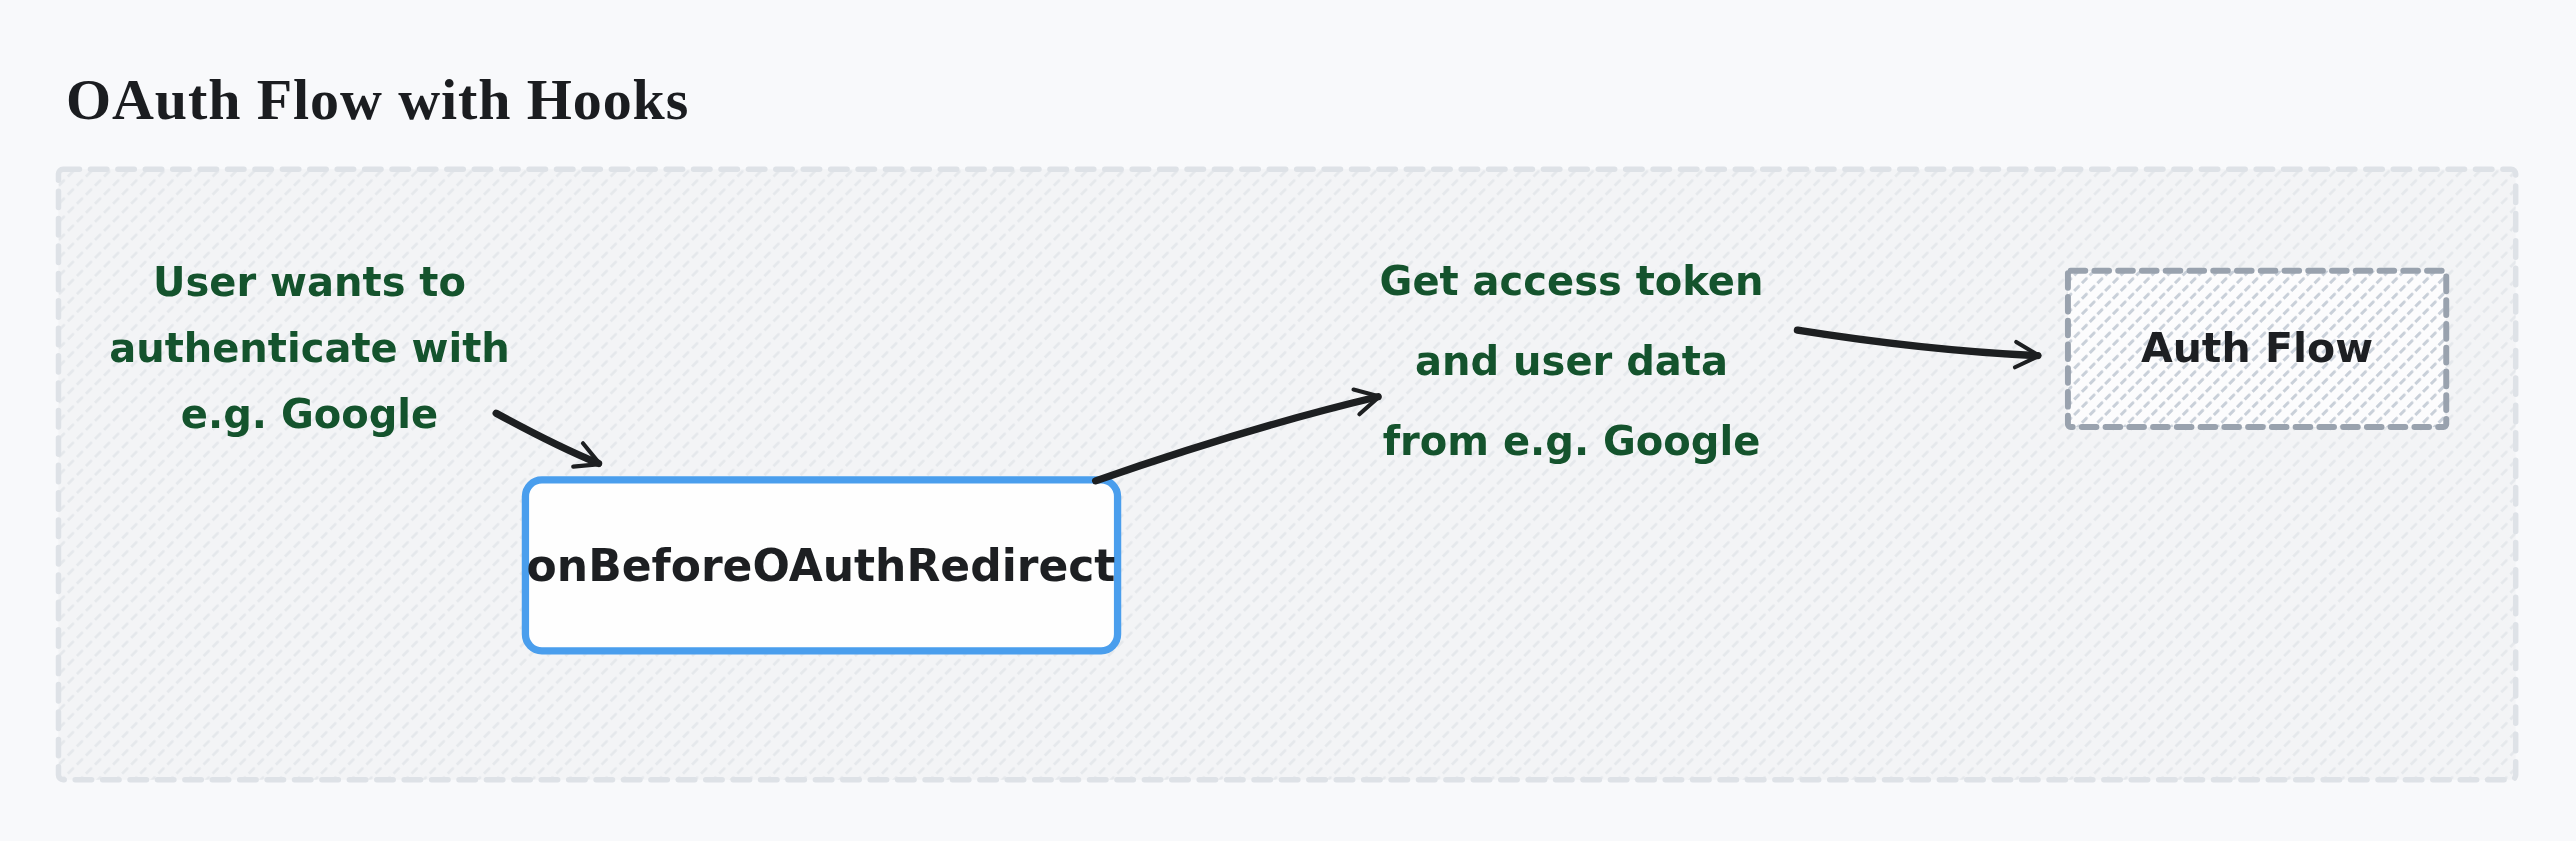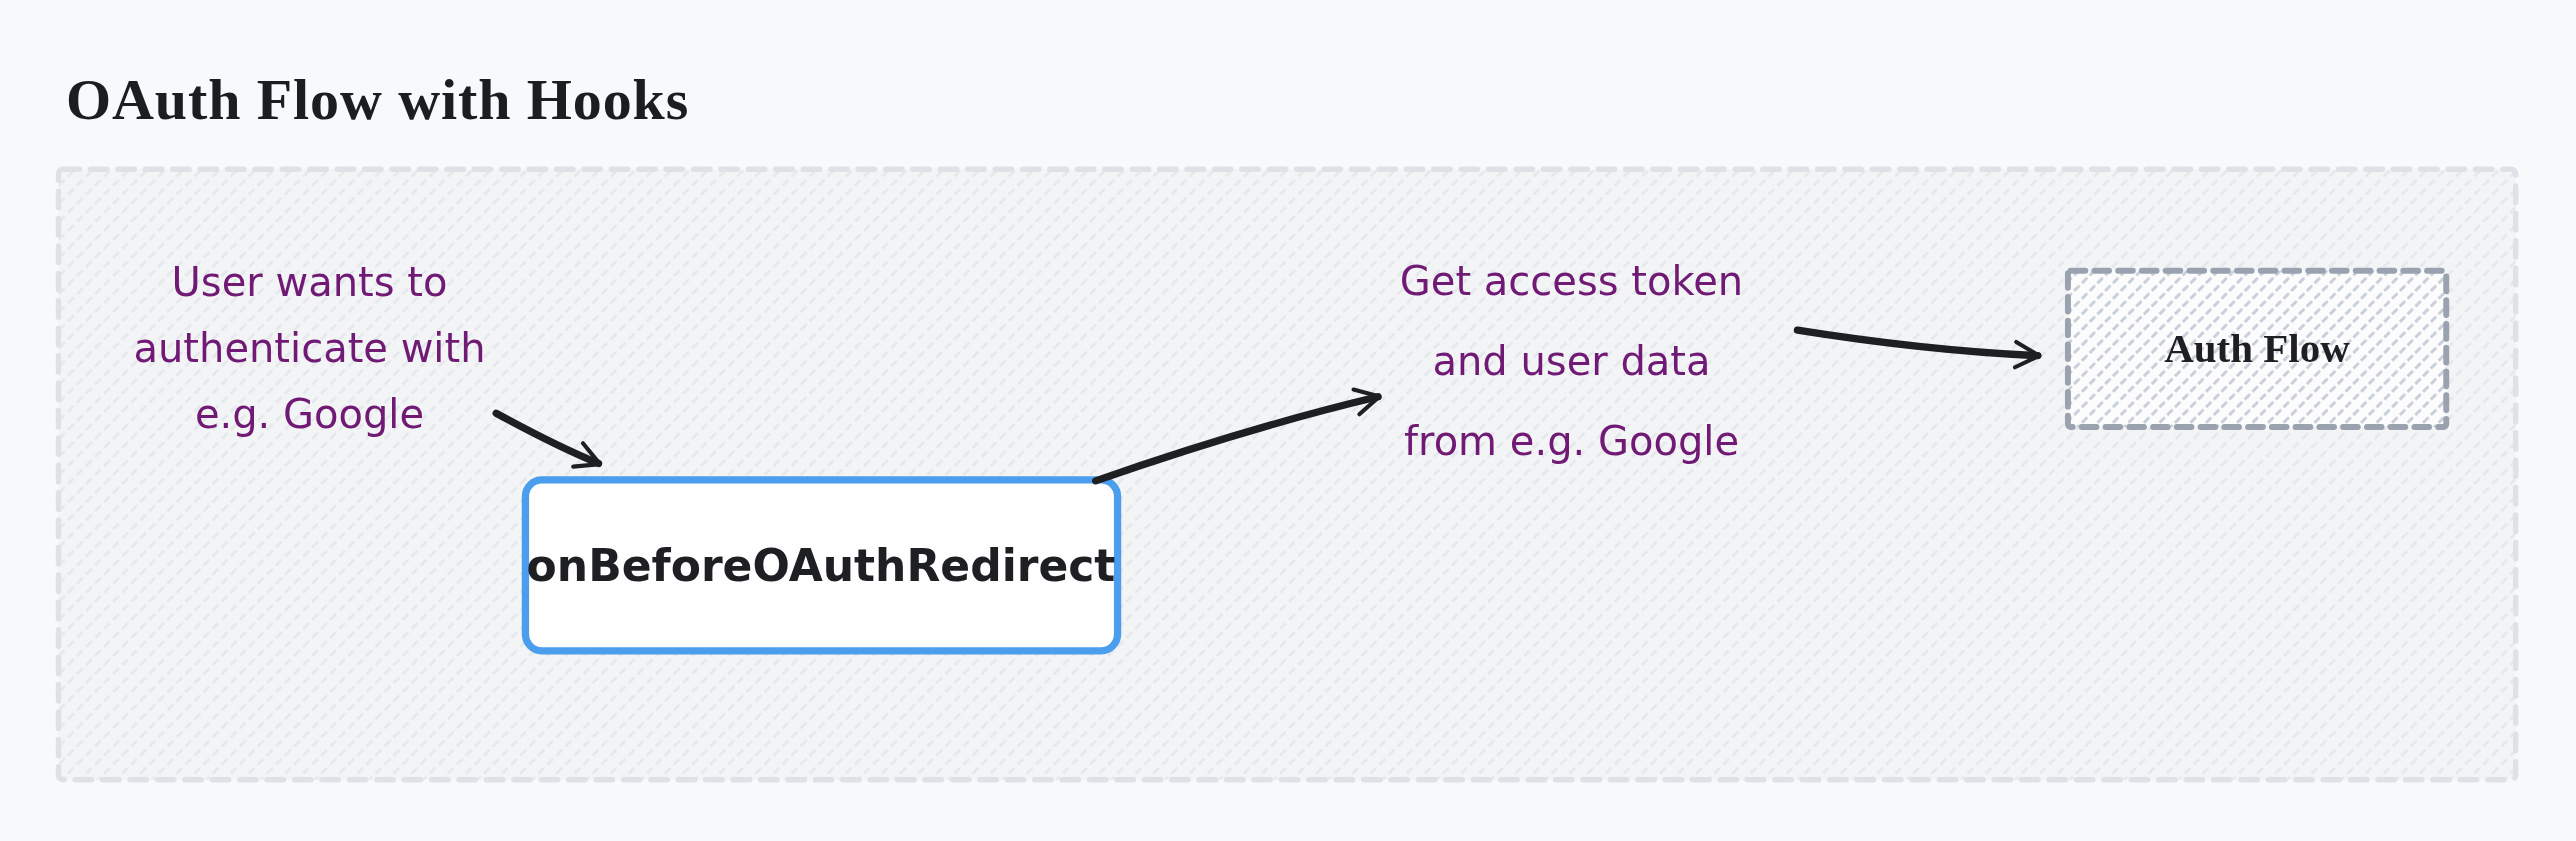--- a/index.html
+++ b/index.html
@@ -19,36 +19,36 @@
     color: #1b1d20;
     font-family: Liberation Serif, serif;
   }
 
   svg.layer { position: absolute; left: 0; top: 0; width: 2576px; height: 842px; }
 
   .annotation {
     position: absolute;
     white-space: pre-line;
     text-align: center;
-    font-weight: 400;
-    color: #701a75;
+    font-weight: 700;
+    color: #14532d;
     font-size: 40px;
   }
   .annotation.left  { left: 90px;  top: 249px; width: 439px; line-height: 66px; }
   .annotation.right { left: 1334px; top: 241px; width: 475px; line-height: 80px; }
 
   .node-label {
     position: absolute;
     display: flex; align-items: center; justify-content: center;
     text-align: center;
     font-weight: 700;
     color: #1d1f22;
   }
   .node-label.hook { left: 525px; top: 480px; width: 592px; height: 171px; font-size: 44px; }
-  .node-label.auth { left: 2068px; top: 270px; width: 378px; height: 156px; font-size: 41px; font-family: Liberation Serif, serif; }
+  .node-label.auth { left: 2068px; top: 270px; width: 378px; height: 156px; font-size: 41px; }
 </style>
 </head>
 <body>
 
 <div class="stage">
 
   <svg class="layer" viewBox="0 0 2819 921">
     <defs>
       <pattern id="hatchLight" width="14" height="14" patternUnits="userSpaceOnUse" patternTransform="rotate(-45)">
         <rect width="14" height="14" fill="#f3f4f6"></rect>

